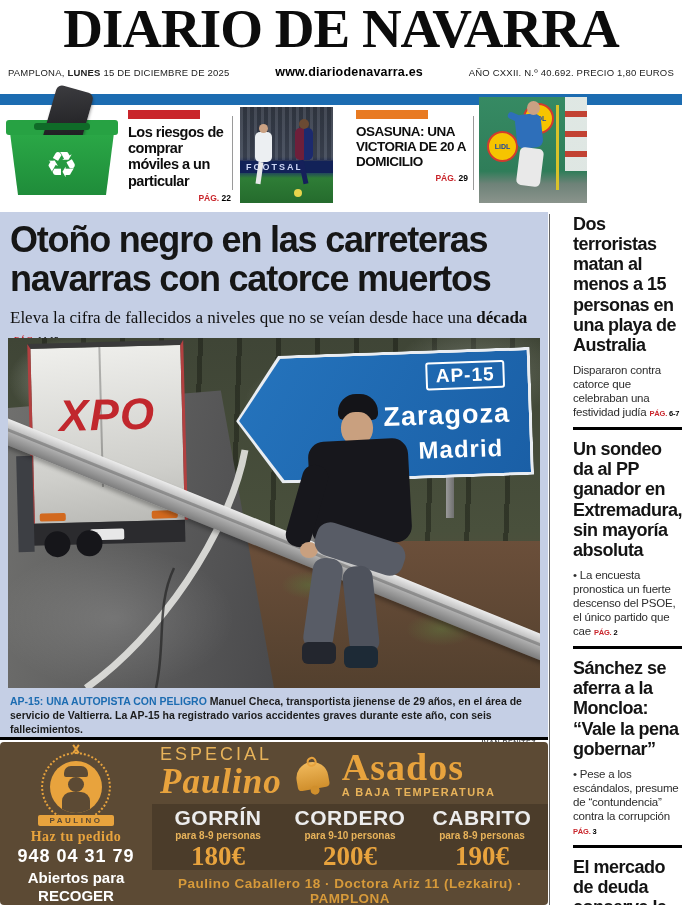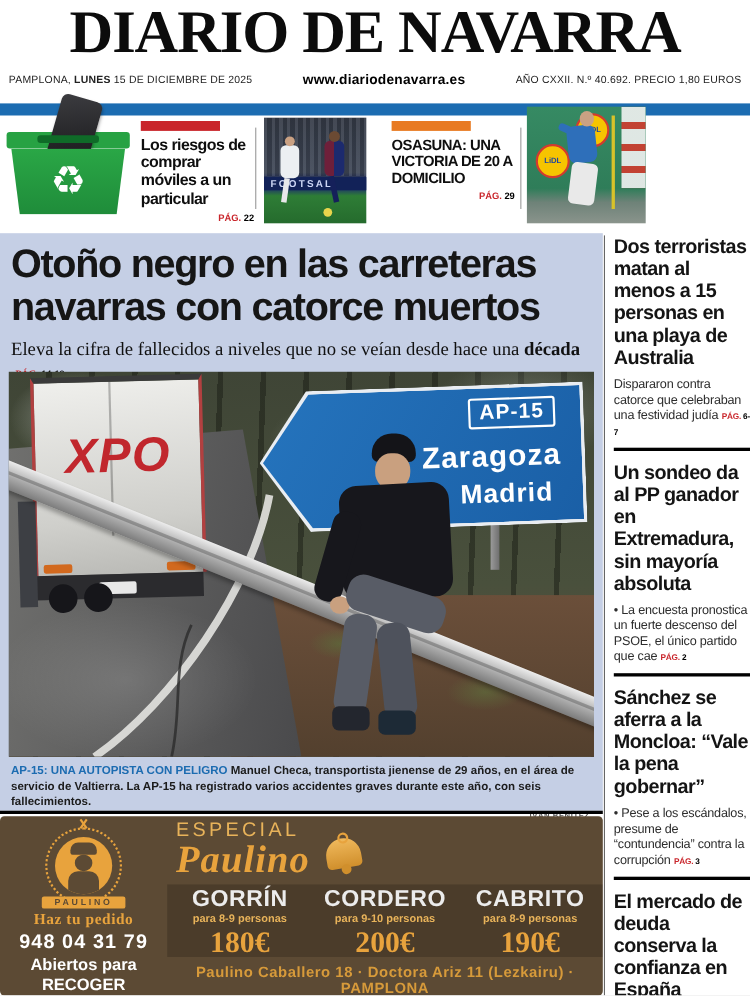--- a/index.html
+++ b/index.html
@@ -122,21 +122,21 @@
   .boot1{position:absolute;left:22px;top:248px;width:34px;height:22px;background:#23262e;border-radius:6px;}
   .boot2{position:absolute;left:64px;top:252px;width:34px;height:22px;background:#1d2a36;border-radius:6px;}
 
   .lead-caption{position:absolute;left:10px;top:482px;width:528px;font-size:10.5px;line-height:1.35;color:#1c1c1c;font-weight:bold;}
   .lead-caption .cap-label{color:#1c6cb1;}
   .lead-caption .credit{position:absolute;right:2px;bottom:-11px;font-size:7px;color:#555;letter-spacing:.5px;}
   .black-rule{left:0;top:737px;width:548px;height:3px;background:#000;}
 
   
   .right-col{left:549px;top:214px;width:133px;height:691px;border-left:1px solid #666;
-             padding-left:8px;box-sizing:border-box;}
+             padding-left:23px;box-sizing:border-box;}
   .rc-head{font-weight:bold;font-size:18px;line-height:1.12;letter-spacing:-.5px;color:#141414;margin:0;}
   .rc-sub{font-size:11.5px;line-height:1.22;color:#2d2d2d;font-weight:500;margin-top:8px;letter-spacing:-.2px;}
   .rc-sub .pageref{font-size:7.5px;}
   .rc-rule{height:3px;background:#000;margin:8px 0 9px;}
 
   
   .ad{left:0;top:742px;width:548px;height:163px;background:#5c4a34;border-radius:4px;overflow:hidden;}
   .ad-left{position:absolute;left:0;top:0;width:152px;height:163px;text-align:center;}
   .utensils{position:absolute;left:66px;top:2px;width:20px;height:8px;}
   .utensils:before,.utensils:after{content:"";position:absolute;top:0;left:9px;width:2px;height:10px;background:#e8a33d;}
@@ -346,20 +346,24 @@
     </div>
     <div class="ad-right">
       <div class="ad-hdr">
         <div class="nav-block">
           <div class="esp">ESPECIAL</div>
           <div class="navidad">Paulino</div>
         </div>
         <div class="bellwrap">
             <div class="bell"></div>
           </div>
+        <div class="asados-block">
+          <div class="asados">Asados</div>
+          <div class="abaja">A BAJA TEMPERATURA</div>
+        </div>
       </div>
       <div class="price-band">
         <div class="prod">
           <div class="pname">GORRÍN</div>
           <div class="serves">para 8-9 personas</div>
           <div class="price">180€</div>
         </div>
         <div class="prod">
           <div class="pname">CORDERO</div>
           <div class="serves">para 9-10 personas</div>

